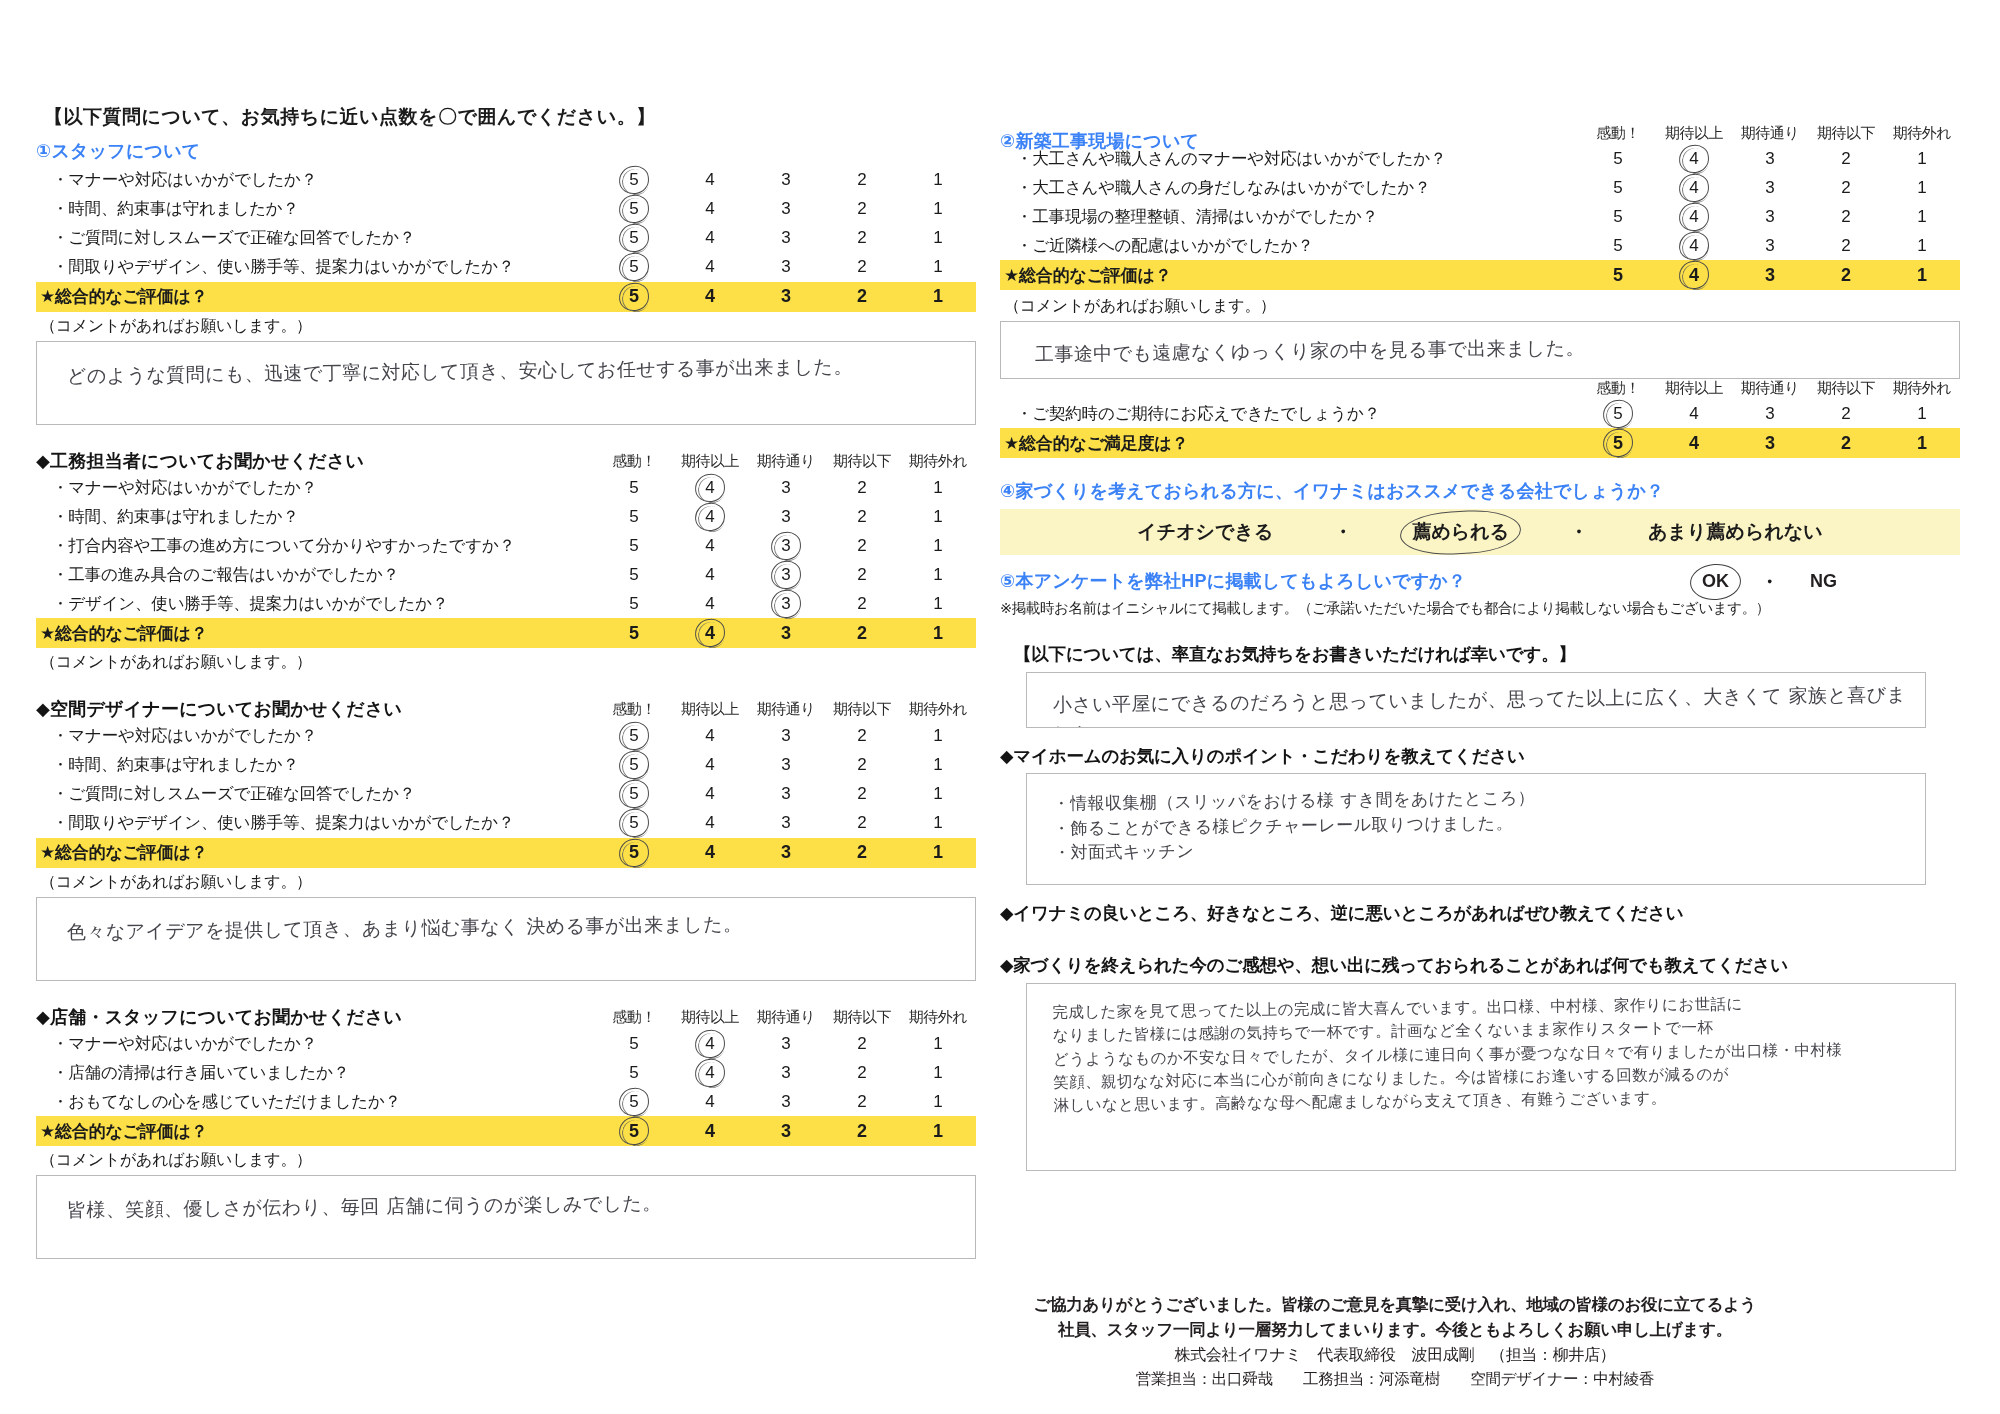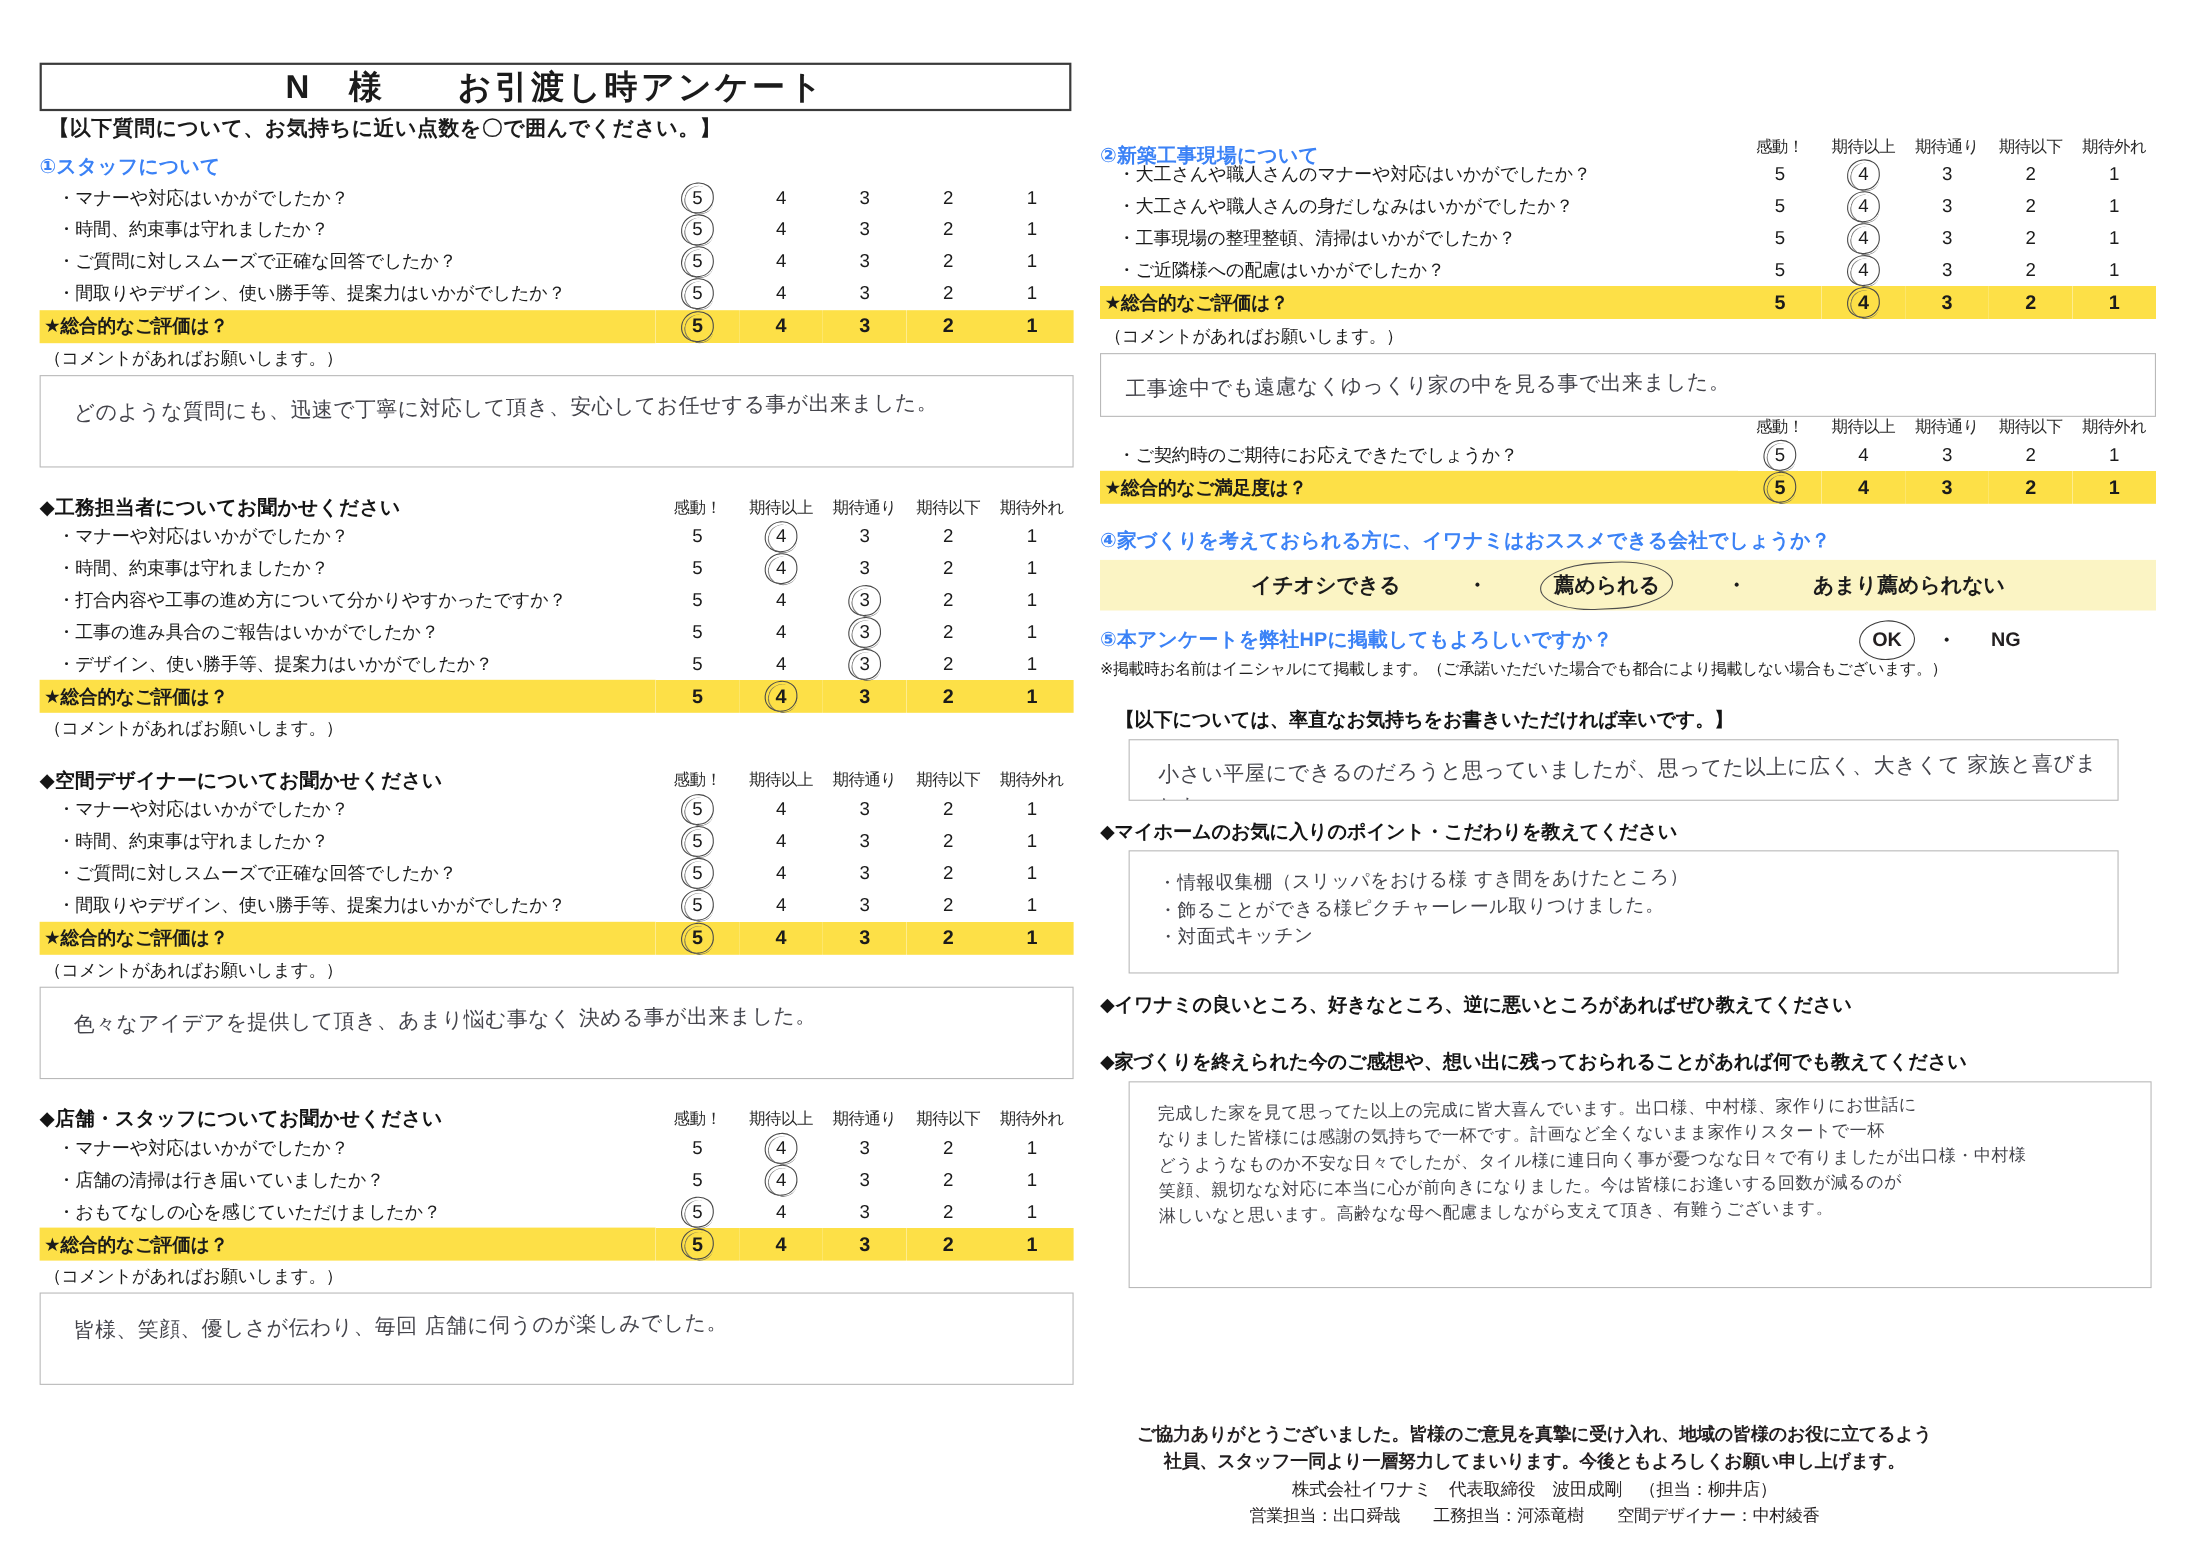--- a/index.html
+++ b/index.html
@@ -257,23 +257,20 @@
   }
   .footer .f1 { font-size: 16.5px; font-weight: bold; letter-spacing: -0.3px; line-height: 1.5; }
   .footer .f2 { font-size: 16px; letter-spacing: -0.3px; line-height: 1.6; }
   .footer .f3 { font-size: 15.5px; letter-spacing: -0.3px; line-height: 1.6; }
 </style>
 </head>
 <body>
 
 <div id="page">
 
-  <div class="title-box">
-    <span class="title-text">N　様　　お引渡し時アンケート</span>
-  </div>
   <div class="instruction">【以下質問について、お気持ちに近い点数を〇で囲んでください。】</div>
 
   <div class="col-left">
     <div class="sec-head">①スタッフについて</div>
     <div id="s1-blocks">
         <div style="margin-top: 2px;">
           <table class="rt">
             <colgroup>
               <col class="c-q">
               <col class="c-s">
@@ -587,21 +584,21 @@
               <td class="score"><span class="mark">5</span></td>
               <td class="score sel"><span class="mark">4</span></td>
               <td class="score"><span class="mark">3</span></td>
               <td class="score"><span class="mark">2</span></td>
               <td class="score"><span class="mark">1</span></td>
             </tr>
           </tbody>
         </table>
       </div>
     <div class="cmt-prompt" style="margin-top:6px;">（コメントがあればお願いします。）</div>
-    <div class="cmt-box" style="height:58px; padding:12px 0 0 22px;">
+    <div class="cmt-box" style="height:58px; padding:12px 0 0 34px;">
       <span class="hand">工事途中でも遠慮なくゆっくり家の中を見る事で出来ました。</span>
     </div>
 
     <div id="s3-table">
         <table class="rt">
           <colgroup>
             <col class="c-q">
             <col class="c-s">
             <col class="c-s">
             <col class="c-s">

